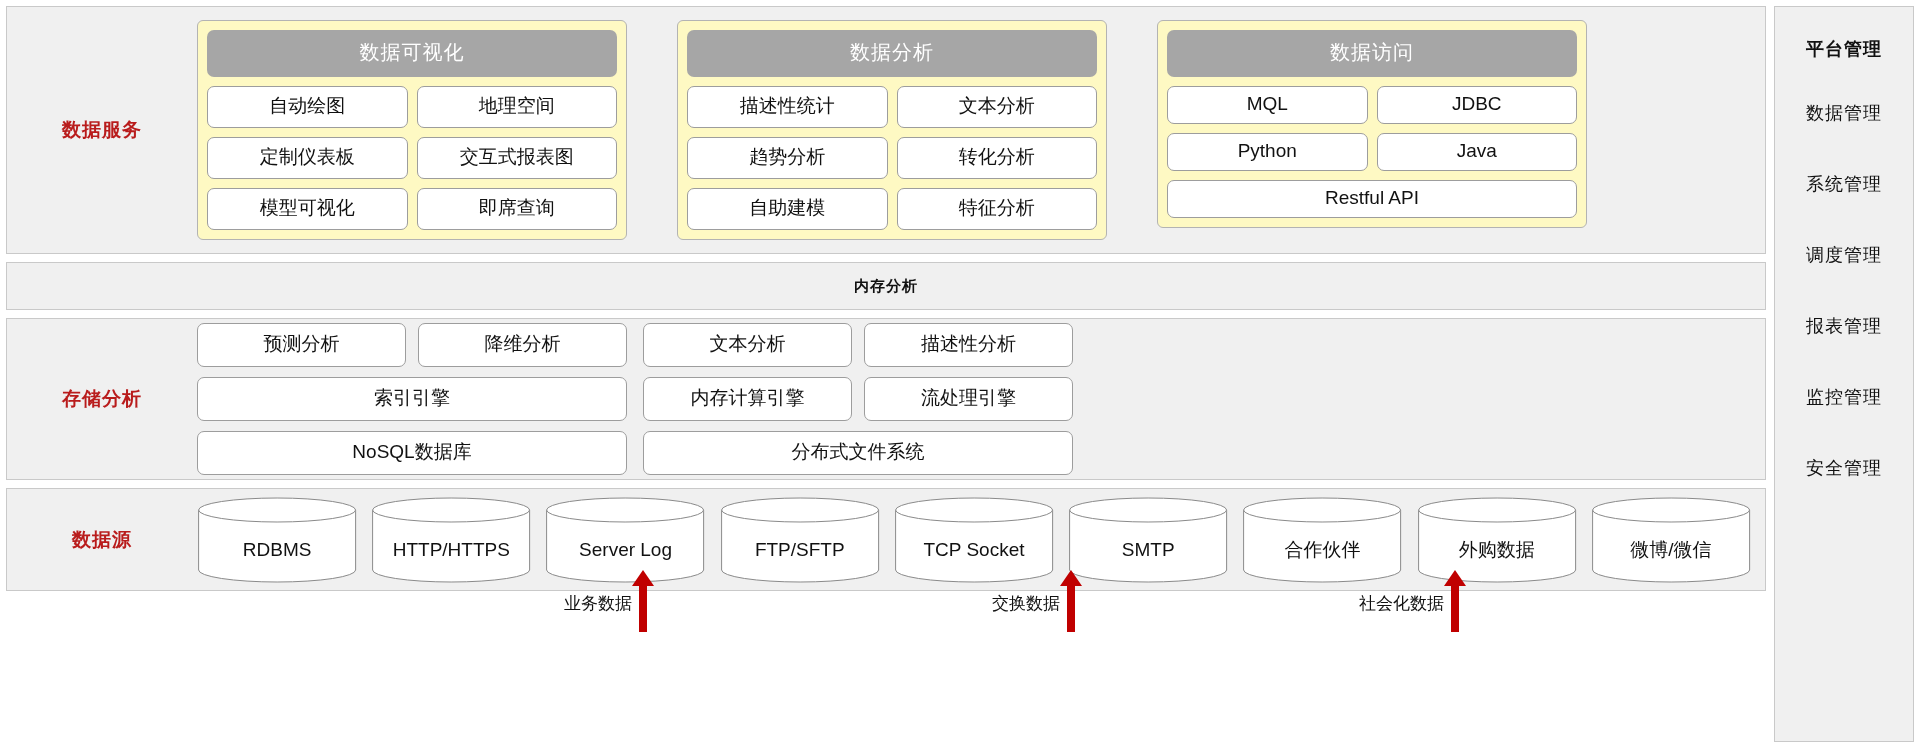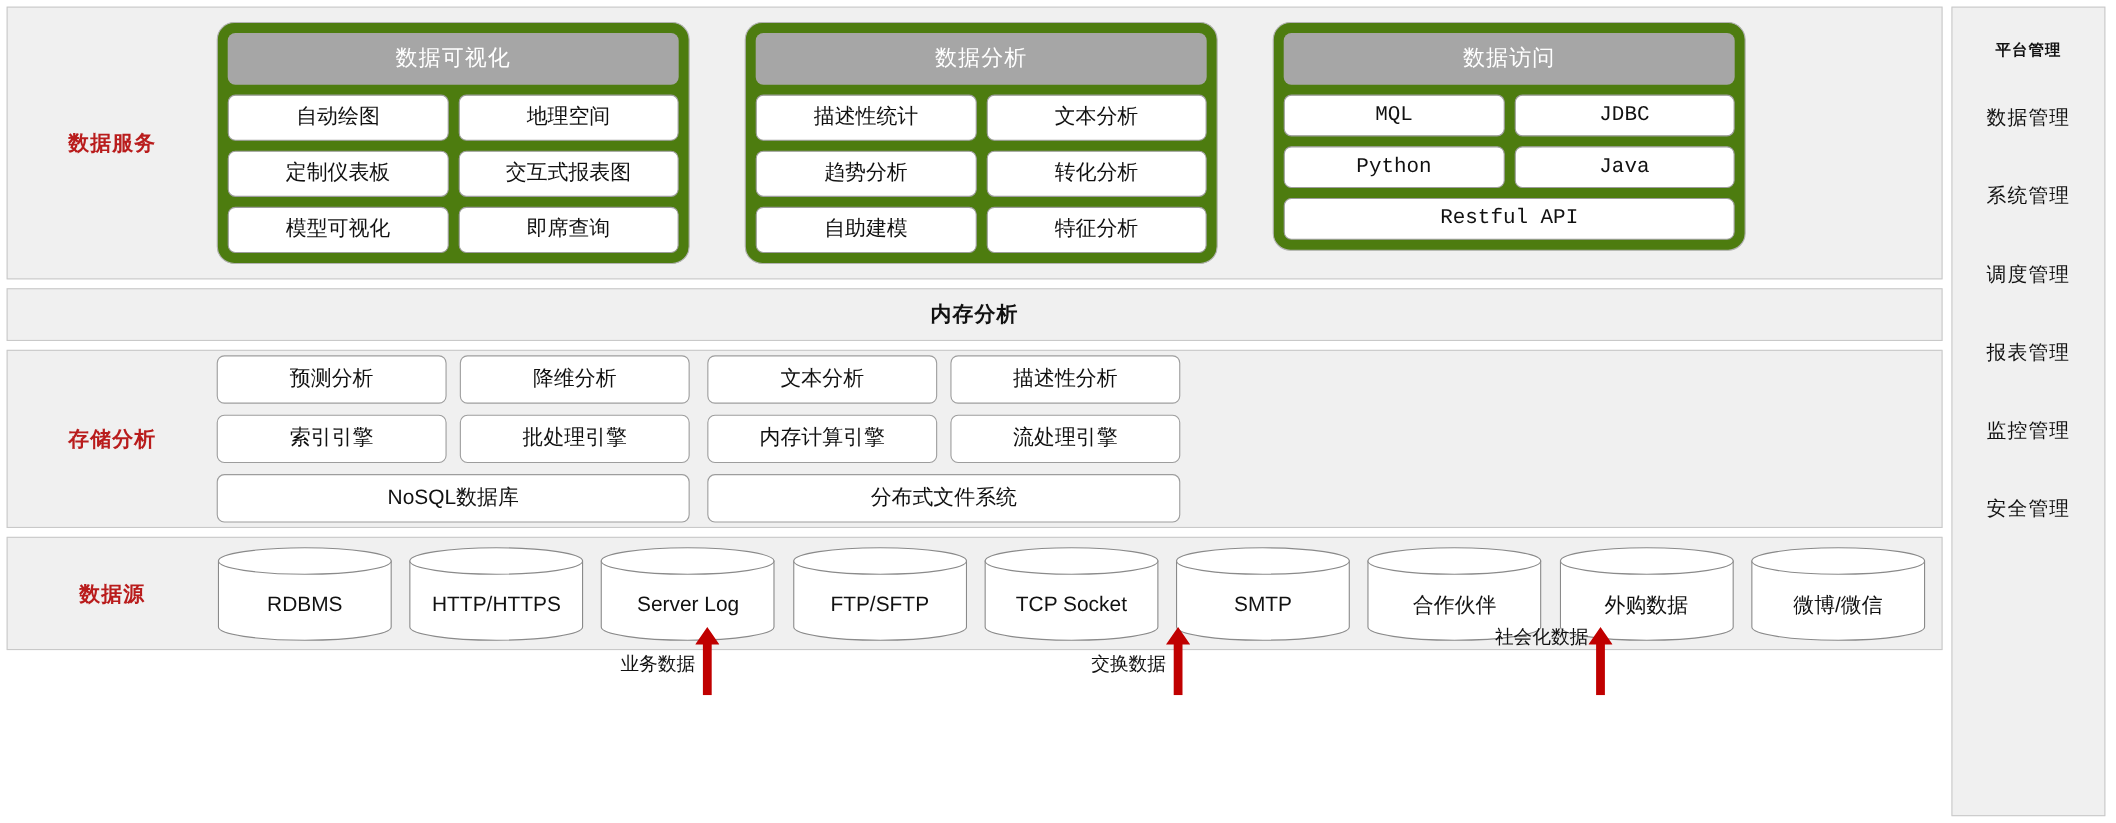--- a/index.html
+++ b/index.html
@@ -42,26 +42,25 @@
   
   .services-band { height: 248px; }
   .services-groups {
     flex: 1;
     display: flex;
     gap: 50px;
     padding-right: 98px;
     align-items: flex-start;
   }
   .svc-card {
-    background: #4d7c0f;
+    background: #fef9c3;
     border: 1px solid #b3b3b3;
-    border-radius: 16px;
+    border-radius: 6px;
     padding: 9px;
     width: 430px;
-    font-family: Liberation Mono, monospace;
   }
   .svc-card.wide { width: 430px; }
   .svc-head {
     background: #a6a6a6;
     color: #ffffff;
     font-size: 20px;
     text-align: center;
     border-radius: 7px;
     padding: 9px 0 11px 0;
     margin-bottom: 9px;
@@ -79,21 +78,21 @@
     color: #111111;
     padding: 6px 4px 8px 4px;
     white-space: nowrap;
   }
   
   .memory-band {
     height: 48px;
     justify-content: center;
   }
   .memory-title {
-    font-size: 19px;
+    font-size: 15px;
     font-weight: bold;
     color: #111111;
     letter-spacing: 1px;
   }
   
   .storage-band { height: 162px; }
   .storage-groups {
     flex: 1;
     display: flex;
     gap: 16px;
@@ -156,21 +155,21 @@
     width: 140px;
     background: #f0f0f0;
     border: 1px solid #c9c9c9;
     display: flex;
     flex-direction: column;
     align-items: center;
     padding-top: 30px;
     gap: 0;
   }
   .sidebar-title {
-    font-size: 14px;
+    font-size: 18px;
     font-weight: bold;
     color: #111111;
     letter-spacing: 1px;
     margin-bottom: 40px;
   }
   .sidebar-item {
     font-size: 18px;
     color: #111111;
     padding: 0;
     margin-bottom: 47px;
@@ -252,21 +251,20 @@
       <div class="band-label">存储分析</div>
       <div class="storage-groups">
 
         <div class="stack">
           <div class="stack-row">
             <div class="chip">预测分析</div>
             <div class="chip">降维分析</div>
           </div>
           <div class="stack-row">
             <div class="chip">索引引擎</div>
-            <div class="chip">批处理引擎</div>
           </div>
           <div class="stack-row">
             <div class="chip">NoSQL数据库</div>
           </div>
         </div>
 
         <div class="stack">
           <div class="stack-row">
             <div class="chip">文本分析</div>
             <div class="chip">描述性分析</div>
@@ -380,16 +378,16 @@
           <polygon points="11,0 22,16 15,16 15,62 7,62 7,16 0,16" fill="#c00000"></polygon>
         </svg></div>
       <div class="flow-label" style="left: 632px; top: 592px;">业务数据</div>
       <div class="flow-arrow" style="left: 1060px; top: 570px; width: 22px; height: 62px;"><svg width="22" height="62" viewBox="0 0 22 62">
           <polygon points="11,0 22,16 15,16 15,62 7,62 7,16 0,16" fill="#c00000"></polygon>
         </svg></div>
       <div class="flow-label" style="left: 1060px; top: 592px;">交换数据</div>
       <div class="flow-arrow" style="left: 1444px; top: 570px; width: 22px; height: 62px;"><svg width="22" height="62" viewBox="0 0 22 62">
           <polygon points="11,0 22,16 15,16 15,62 7,62 7,16 0,16" fill="#c00000"></polygon>
         </svg></div>
-      <div class="flow-label" style="left: 1444px; top: 568px;">社会化数据</div>
+      <div class="flow-label" style="left: 1444px; top: 592px;">社会化数据</div>
     </div>
 
 </div>
 
 </body></html>

